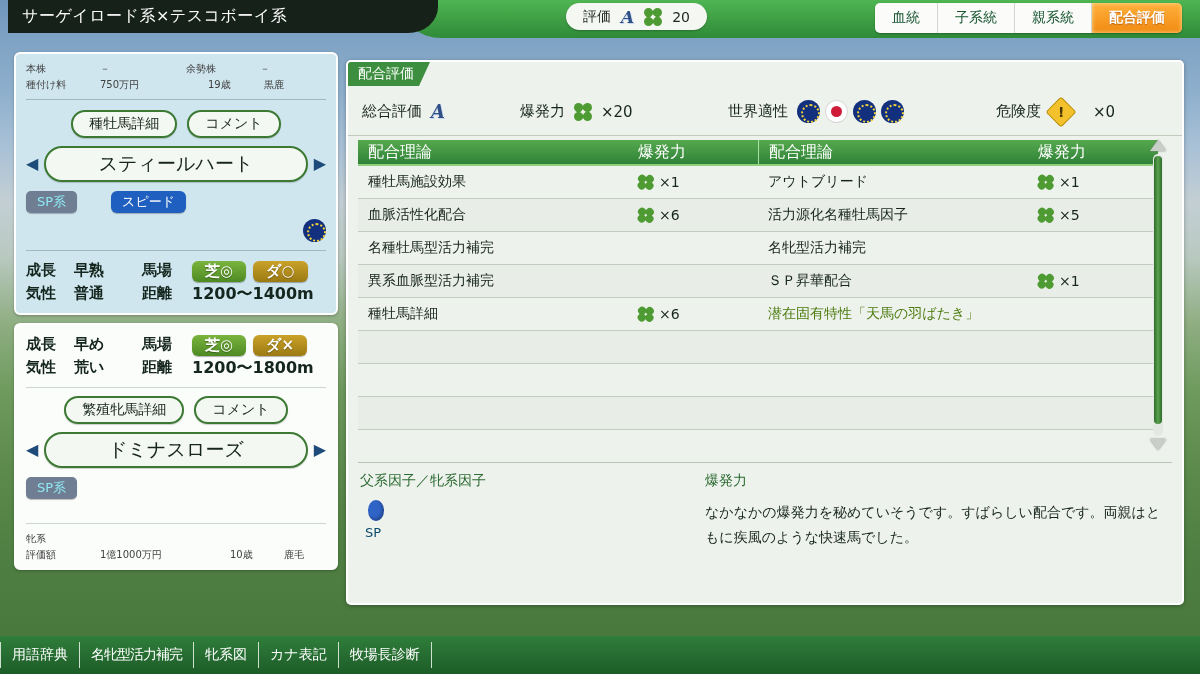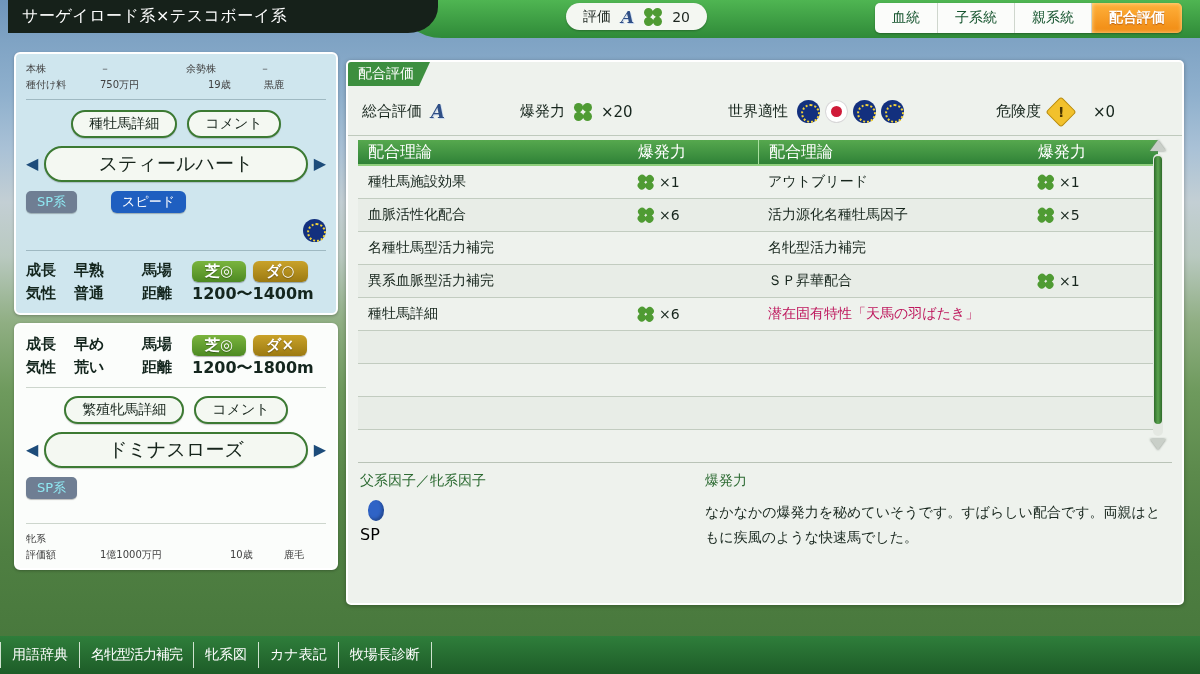--- a/index.html
+++ b/index.html
@@ -175,21 +175,21 @@
   .th.sep { border-left:1px solid #a9dfa0; }
   .tbl-row {
     display:flex; height:33px; align-items:stretch;
     border-bottom:1px solid #c2ccc0;
     background:#eef2ed;
   }
   .tbl-row:nth-child(even) { background:#e8ede7; }
   .td { display:flex; align-items:center; padding:0 10px; font-size:14px; color:#17261d; }
   .td.theory { width:270px; }
   .td.power { width:130px; gap:6px; }
-  .td.blue { color:#be185d; }
+  .td.blue { color:#4d7c0f; }
   .scroll {
     position:absolute; right:14px; top:78px; width:20px; height:310px;
     display:flex; flex-direction:column; align-items:center;
   }
   .tri-up, .tri-dn {
     width:0; height:0; border-left:8px solid transparent; border-right:8px solid transparent;
   }
   .tri-up { border-bottom:11px solid #c9cfc8; filter:drop-shadow(0 0 1px #7f867e); }
   .tri-dn { border-top:11px solid #c9cfc8; filter:drop-shadow(0 0 1px #7f867e); }
   .scroll-track { flex:1; width:10px; margin:3px 0; background:#e4e8e2; border-radius:5px; position:relative; }
@@ -201,21 +201,21 @@
   .desc {
     position:absolute; left:12px; right:12px; top:410px; height:120px;
     display:flex;
   }
   .desc-left { width:345px; }
   .desc-title { font-size:14px; color:#2d6b33; margin-bottom:10px; }
   .factor-dot {
     width:16px; height:21px; border-radius:50%; background:#2f63c6; margin-left:8px;
     box-shadow:inset -2px -2px 3px rgba(0,0,0,.25);
   }
-  .factor-lbl { font-size:16px; color:#000000; margin-top:4px; }
+  .factor-lbl { font-size:13px; color:#0c4a6e; margin-top:4px; margin-left:5px; }
   .desc-right { flex:1; }
   .desc-body { font-size:14px; color:#17261d; line-height:1.75; }
   
   .bottombar {
     position:absolute; left:0; bottom:0; width:1200px; height:38px;
     background:linear-gradient(#2f7e3b,#1d5c28);
     display:flex; align-items:center;
   }
   .bmenu { display:flex; align-items:stretch; height:26px; }
   .bmenu-item {

